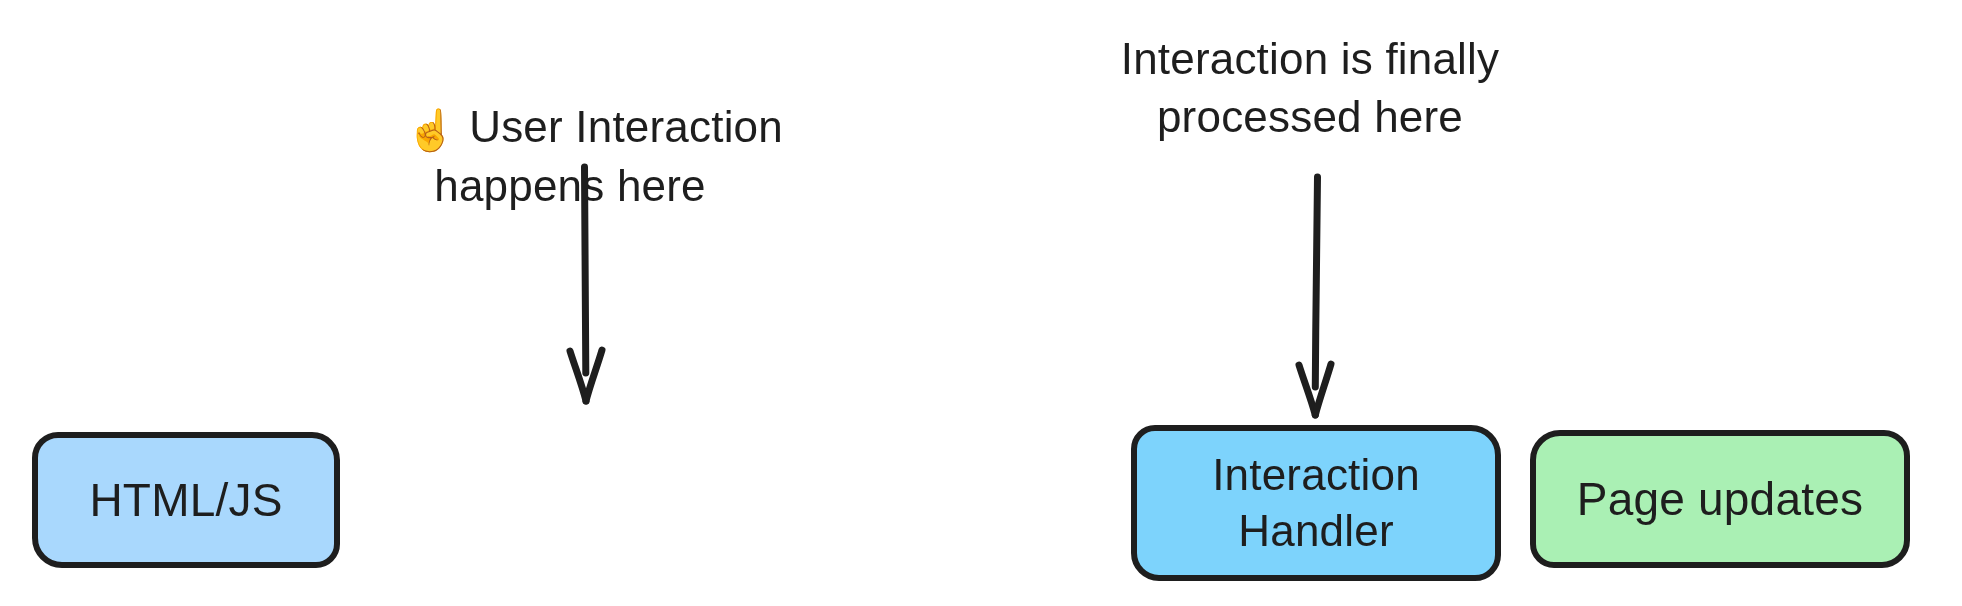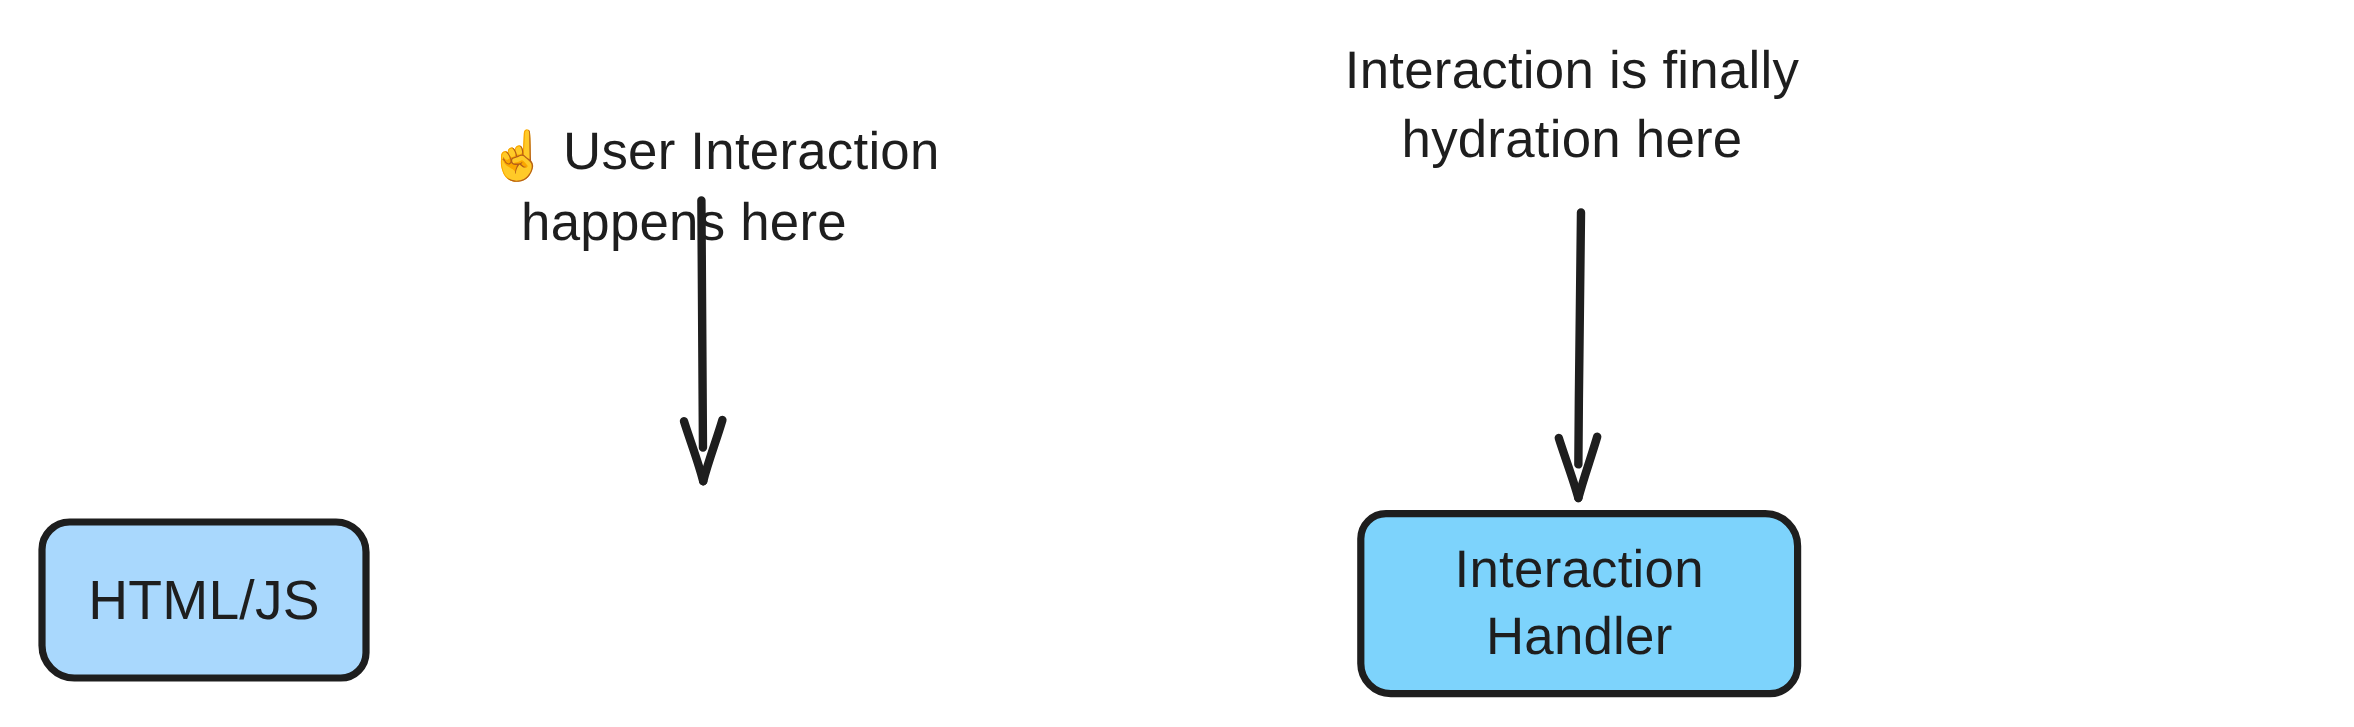--- a/index.html
+++ b/index.html
@@ -64,21 +64,21 @@
     font-family: "Liberation Sans", sans-serif;
     font-size: 46px;
     line-height: 1.28;
     border: 6px solid #1e1e1e;
     border-radius: 26px;
     white-space: pre-line;
     letter-spacing: 0.2px;
   }
   
   #node-html-js {
-    left: 32px;  top: 432px;  width: 276px;  height: 136px;
+    left: 32px;  top: 432px;  width: 308px;  height: 136px;
     background: #a9d8fd;
     border-radius: 26px 28px 24px 30px;
   }
   #node-long-task {
     left: 390px; top: 428px;  width: 706px;  height: 148px;
     background: #fbe896;
     border-radius: 28px 24px 30px 26px;
   }
   #node-interaction-handler {
     left: 1131px; top: 425px; width: 370px;  height: 156px;
@@ -105,21 +105,21 @@
 <body>
 
 <div id="canvas" style="background: rgb(255, 255, 255);">
 
   <div id="label-user-interaction" class="annotation">
     <span class="emoji">☝️</span><span> </span><span><span>User Interaction</span>
 <span>happens here</span></span>
   </div>
 
   <div id="label-processed-here" class="annotation"><span>Interaction is finally</span>
-<span>hydration here</span></div>
+<span>processed here</span></div>
 
   <svg id="arrow-to-longtask" class="arrow-svg" width="110" height="260" viewBox="0 0 110 260">
     <path d="M44.5 12 C45.2 70, 45.6 140, 45.8 218" stroke="#1e1e1e" stroke-width="7" stroke-linecap="round" fill="none"></path>
     <path d="M30 196 C35 212, 42 230, 46 246" stroke="#1e1e1e" stroke-width="7" stroke-linecap="round" fill="none"></path>
     <path d="M62 195 C57 212, 50 230, 46 246" stroke="#1e1e1e" stroke-width="7" stroke-linecap="round" fill="none"></path>
   </svg>
 
   <svg id="arrow-to-handler" class="arrow-svg" width="110" height="265" viewBox="0 0 110 265">
     <path d="M47.5 12 C46.6 72, 45.8 150, 45.3 222" stroke="#1e1e1e" stroke-width="7" stroke-linecap="round" fill="none"></path>
     <path d="M29 200 C34 216, 41 234, 45.3 250" stroke="#1e1e1e" stroke-width="7" stroke-linecap="round" fill="none"></path>
@@ -129,14 +129,17 @@
   <div id="node-html-js" class="node" style="background: rgb(169, 216, 253); border-color: rgb(30, 30, 30);">
     <span>HTML/JS</span>
   </div>
 
 
   <div id="node-interaction-handler" class="node" style="background: #7dd3fc; border-color: rgb(30, 30, 30);">
     <span>Interaction
 Handler</span>
   </div>
 
+  <div id="node-page-updates" class="node" style="background: rgb(170, 240, 180); border-color: rgb(30, 30, 30);">
+    <span>Page updates</span>
+  </div>
 
 </div>
 
 </body></html>

